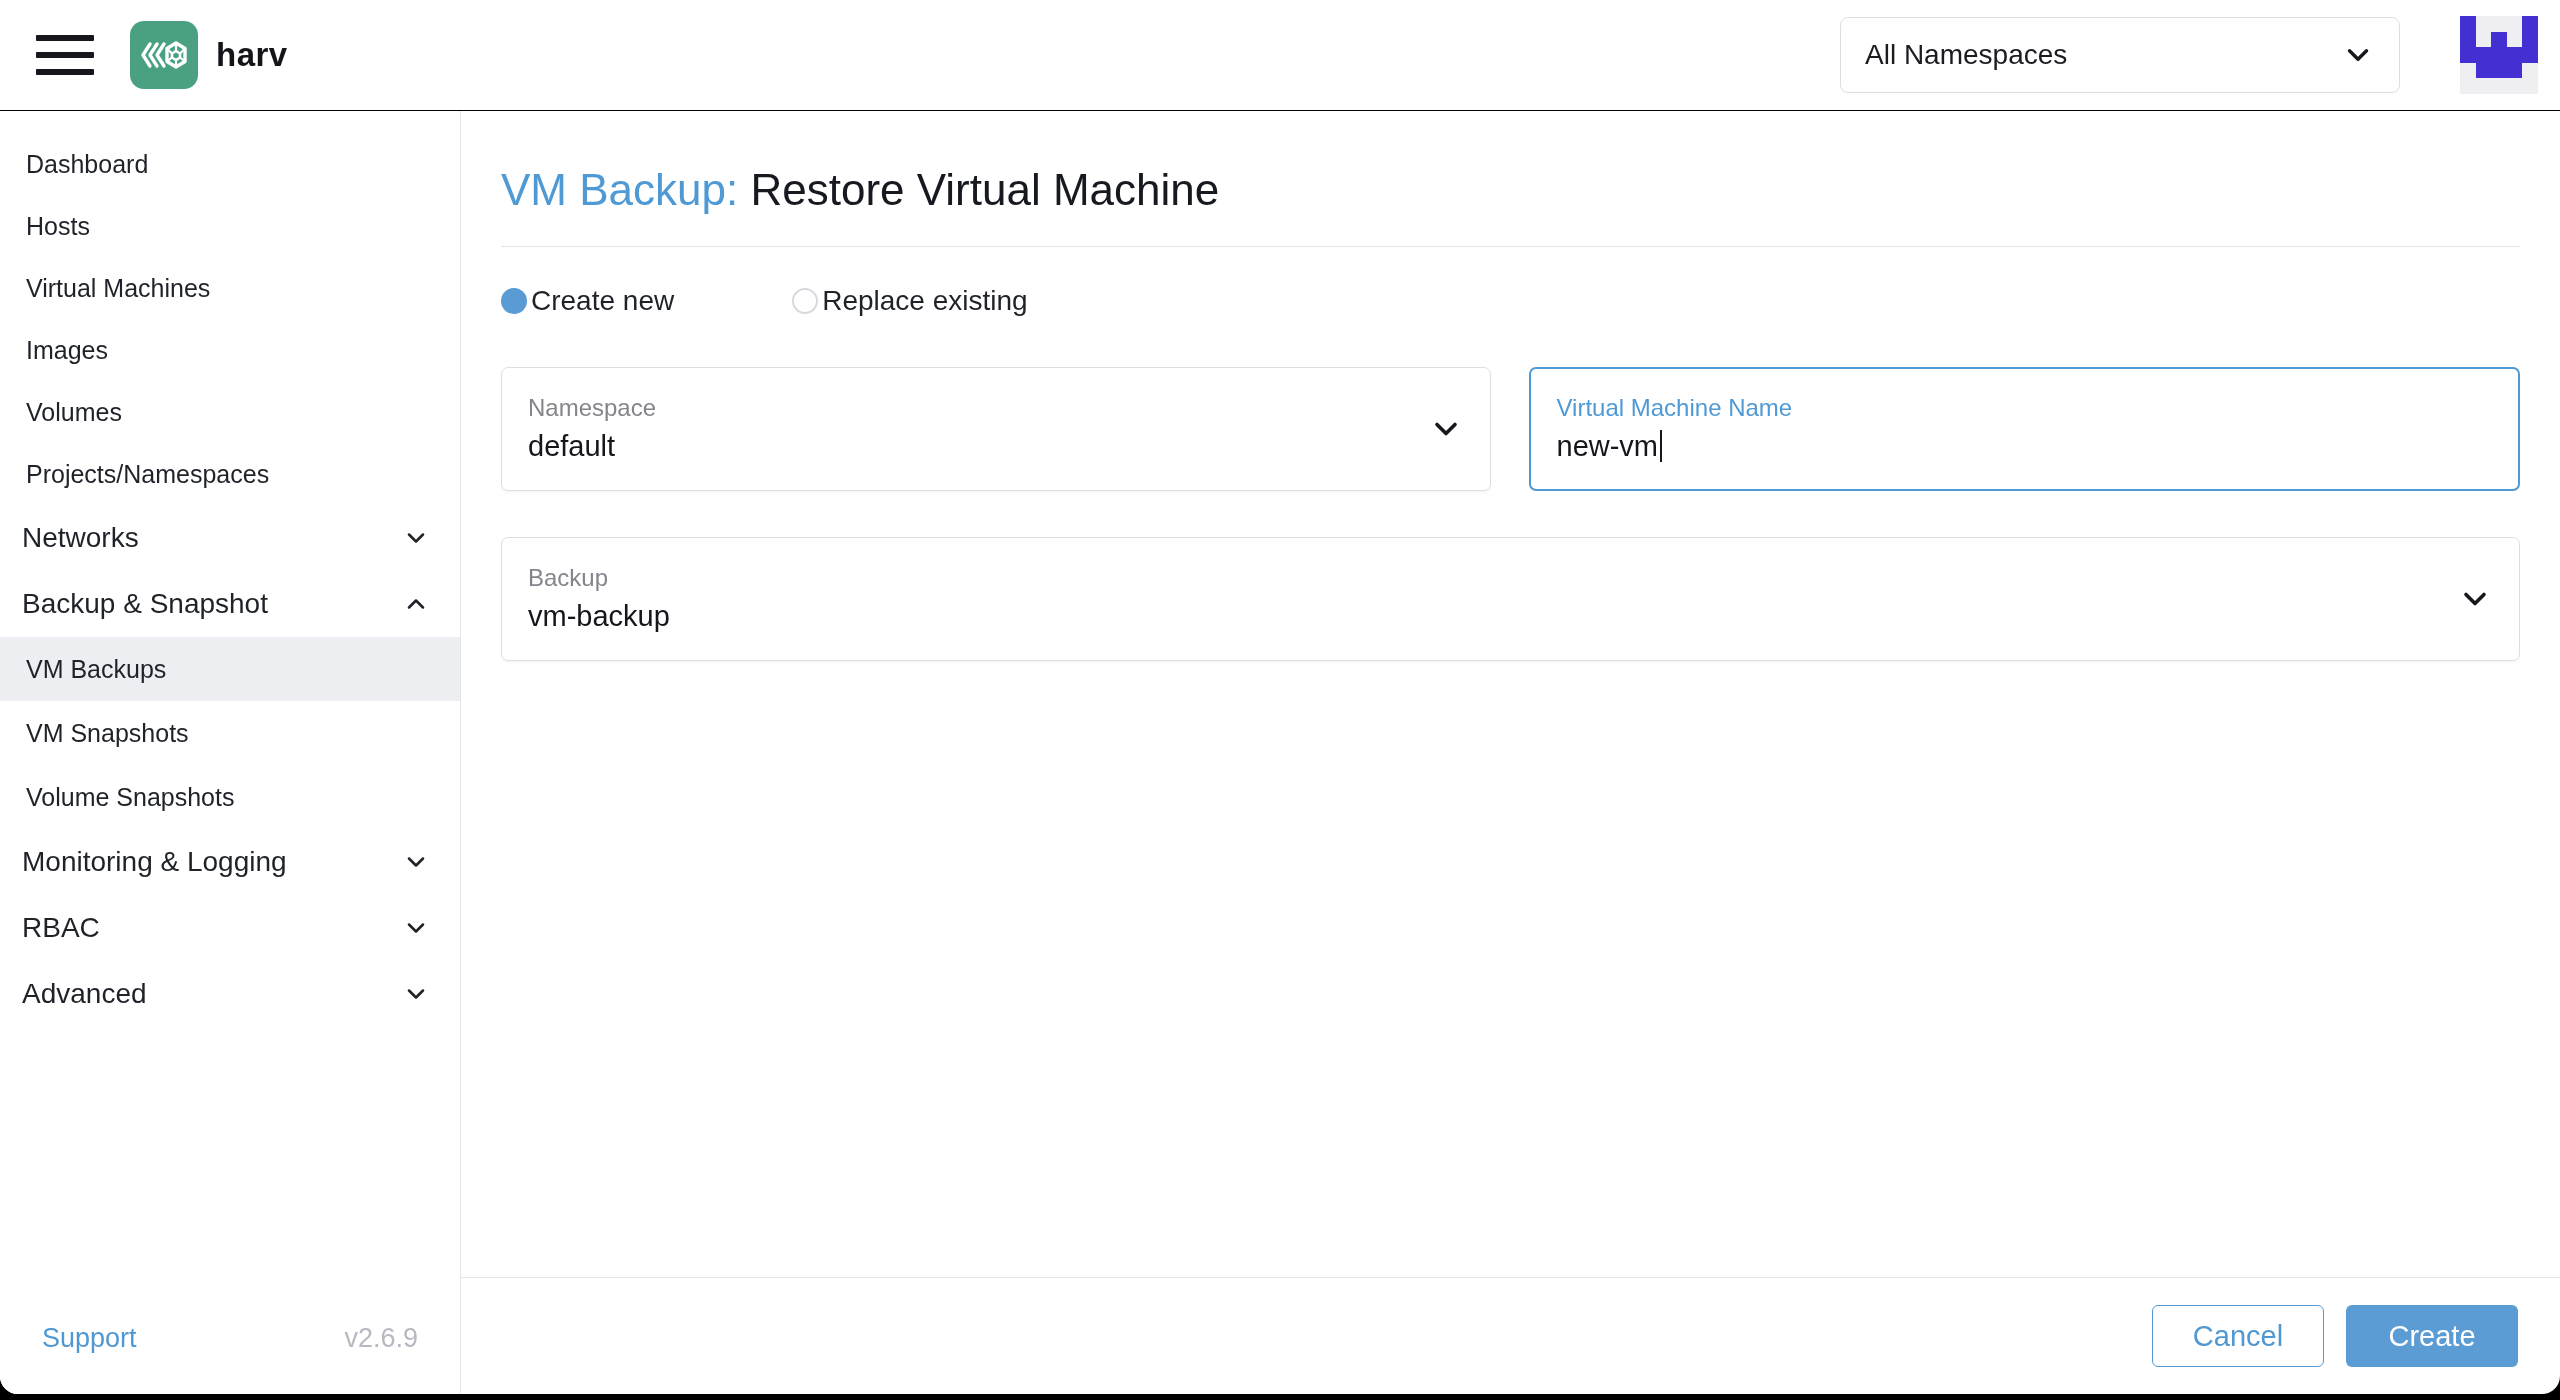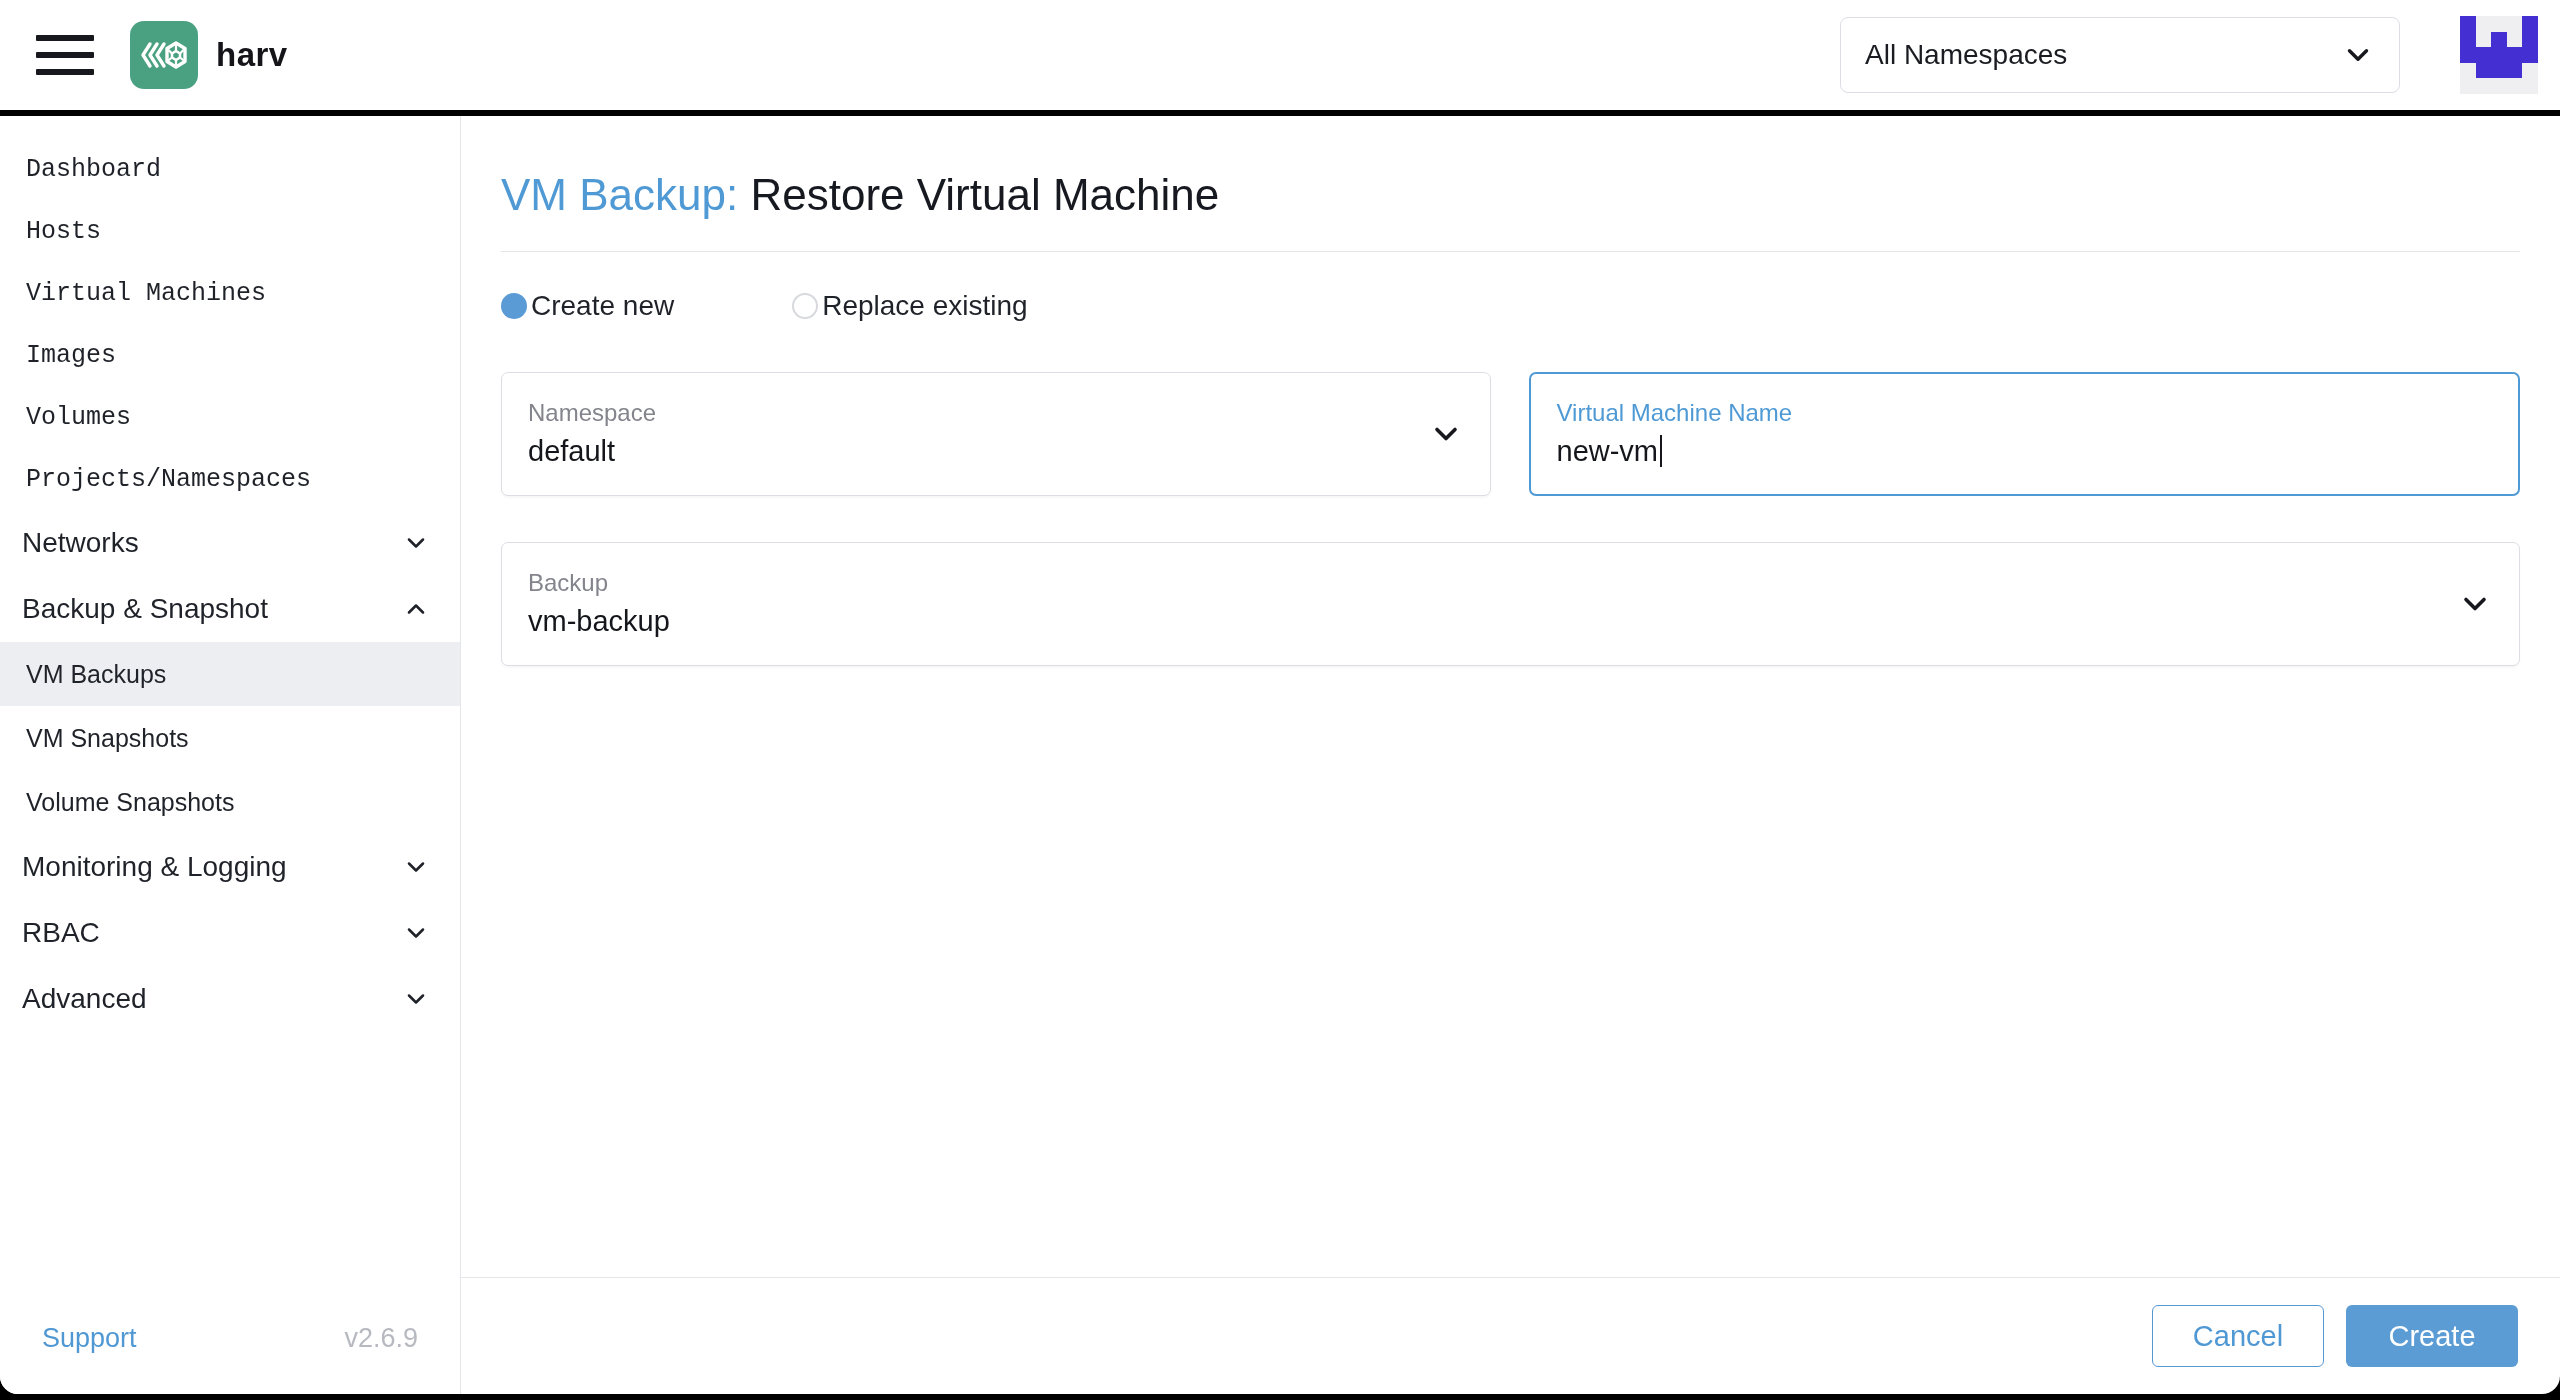--- a/index.html
+++ b/index.html
@@ -1,38 +1,38 @@
 <!DOCTYPE html>
 <html><head>
 <meta charset="utf-8">
 <style>
   html,body{margin:0;padding:0;width:2560px;height:1400px;background:#000;font-family:"Liberation Sans","DejaVu Sans",sans-serif;}
   .window{position:absolute;top:0;left:0;width:2560px;height:1394px;background:#fff;border-radius:0 0 18px 18px;overflow:hidden;display:flex;flex-direction:column;}
 
   
-  .header{height:110px;flex:0 0 110px;display:flex;align-items:center;border-bottom:6px solid #000000;background:#fff;}
+  .header{height:110px;flex:0 0 110px;display:flex;align-items:center;border-bottom:1px solid #000000;background:#fff;}
   .hamburger{margin-left:36px;width:58px;height:40px;display:flex;flex-direction:column;justify-content:space-between;cursor:pointer;}
   .hamburger span{display:block;height:6px;background:#17181d;border-radius:1px;}
   .logo{margin-left:36px;width:68px;height:68px;border-radius:14px;background:#4aa181;display:flex;align-items:center;justify-content:center;flex:0 0 auto;}
   .brand{margin-left:18px;font-size:33px;font-weight:600;color:#141419;letter-spacing:.5px;}
   .header-spacer{flex:1;}
   .ns-filter{width:560px;height:76px;border:1px solid #dcdee3;border-radius:8px;display:flex;align-items:center;padding:0 24px;box-sizing:border-box;background:#fff;cursor:pointer;}
   .ns-filter .ns-label{font-size:28px;color:#1b1c21;}
   .ns-filter .chev{margin-left:auto;display:flex;}
   .avatar{margin:0 22px 0 60px;width:78px;height:78px;background:#efeff1;display:grid;grid-template-columns:repeat(5,1fr);grid-template-rows:repeat(5,1fr);flex:0 0 auto;cursor:pointer;}
   .avatar i{display:block;}
   .avatar i.p{background:#4430d2;}
 
   
   .body-row{flex:1;display:flex;min-height:0;}
 
   
   .sidebar{width:460px;flex:0 0 460px;border-right:1px solid #e4e6ea;display:flex;flex-direction:column;background:#fff;}
   .nav{padding-top:22px;}
-  .nav-item{height:62px;display:flex;align-items:center;padding:0 30px 0 26px;font-size:25px;color:#1f2329;cursor:pointer;font-family:Liberation Mono, monospace;}
+  .nav-item{height:62px;display:flex;align-items:center;padding:0 30px 0 26px;font-size:25px;color:#1f2329;cursor:pointer;}
   .nav-group{height:66px;display:flex;align-items:center;padding:0 30px 0 22px;font-size:28px;color:#1f2329;cursor:pointer;}
   .nav-sub{height:64px;display:flex;align-items:center;padding:0 30px 0 26px;font-size:25px;color:#1f2329;cursor:pointer;}
   .nav-sub.selected{background:#eceef2;}
   .nav-chev{margin-left:auto;display:flex;}
   .sidebar-footer{margin-top:auto;display:flex;align-items:center;justify-content:space-between;padding:0 42px 40px 42px;}
   .support-link{font-size:27px;color:#4f98d3;cursor:pointer;}
   .version{font-size:27px;color:#b7b9c0;}
 
   
   .main{flex:1;display:flex;flex-direction:column;min-width:0;}

